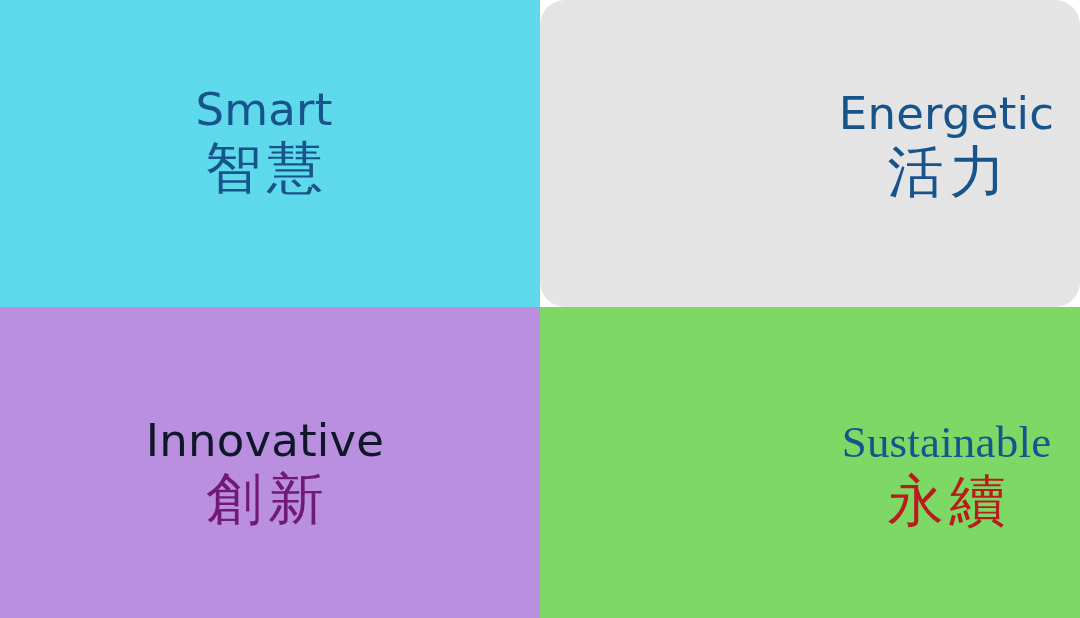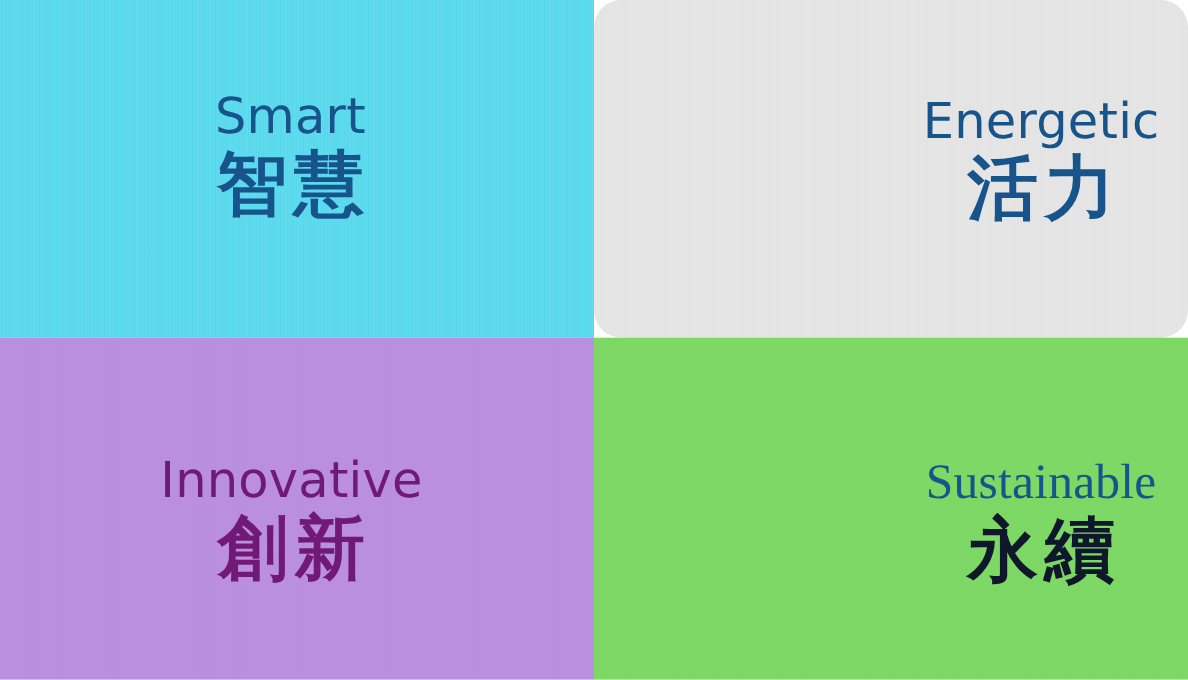--- a/index.html
+++ b/index.html
@@ -62,22 +62,22 @@
   .en {
     font-family: "DejaVu Sans", "Liberation Sans", sans-serif;
     font-size: 45px;
     font-weight: 400;
     letter-spacing: 0.2px;
     white-space: nowrap;
   }
 
   .cjk {
     font-family: "DejaVu Sans", "Liberation Sans", sans-serif;
-    font-size: 64px;
-    font-weight: 700;
+    font-size: 56px;
+    font-weight: 400;
     letter-spacing: 6px;
     text-indent: 6px;
     margin-top: 8px;
     white-space: nowrap;
   }
 
   
   #quad-smart .label-stack       { transform: translate(-6px, -12px); }
   #quad-energetic .label-stack   { transform: translate(273px, -8px); }
   #quad-innovative .label-stack  { transform: translate(-5px, 10px); }
@@ -101,25 +101,25 @@
 
   <div class="quad" id="quad-energetic" style="background-color: #e5e5e5; border-radius: 25px;">
     <div class="label-stack">
       <div class="en" style="color: rgb(23, 84, 140);">Energetic</div>
       <div class="cjk" style="color: rgb(23, 84, 140); text-align: right;">活力</div>
     </div>
   </div>
 
   <div class="quad plain" id="quad-innovative" style="background-color: rgb(187, 142, 224);">
     <div class="label-stack">
-      <div class="en" style="color: #701a75;">Innovative</div>
+      <div class="en" style="color: #0f172a;">Innovative</div>
       <div class="cjk" style="color: #701a75;">創新</div>
     </div>
   </div>
 
   <div class="quad plain" id="quad-sustainable" style="background-color: rgb(125, 216, 101);">
     <div class="label-stack">
       <div class="en" style="color: rgb(23, 84, 140); font-family: Liberation Serif, serif;">Sustainable</div>
-      <div class="cjk" style="color: #0f172a;">永續</div>
+      <div class="cjk" style="color: #b91c1c;">永續</div>
     </div>
   </div>
 
 </div>
 
 </body></html>

